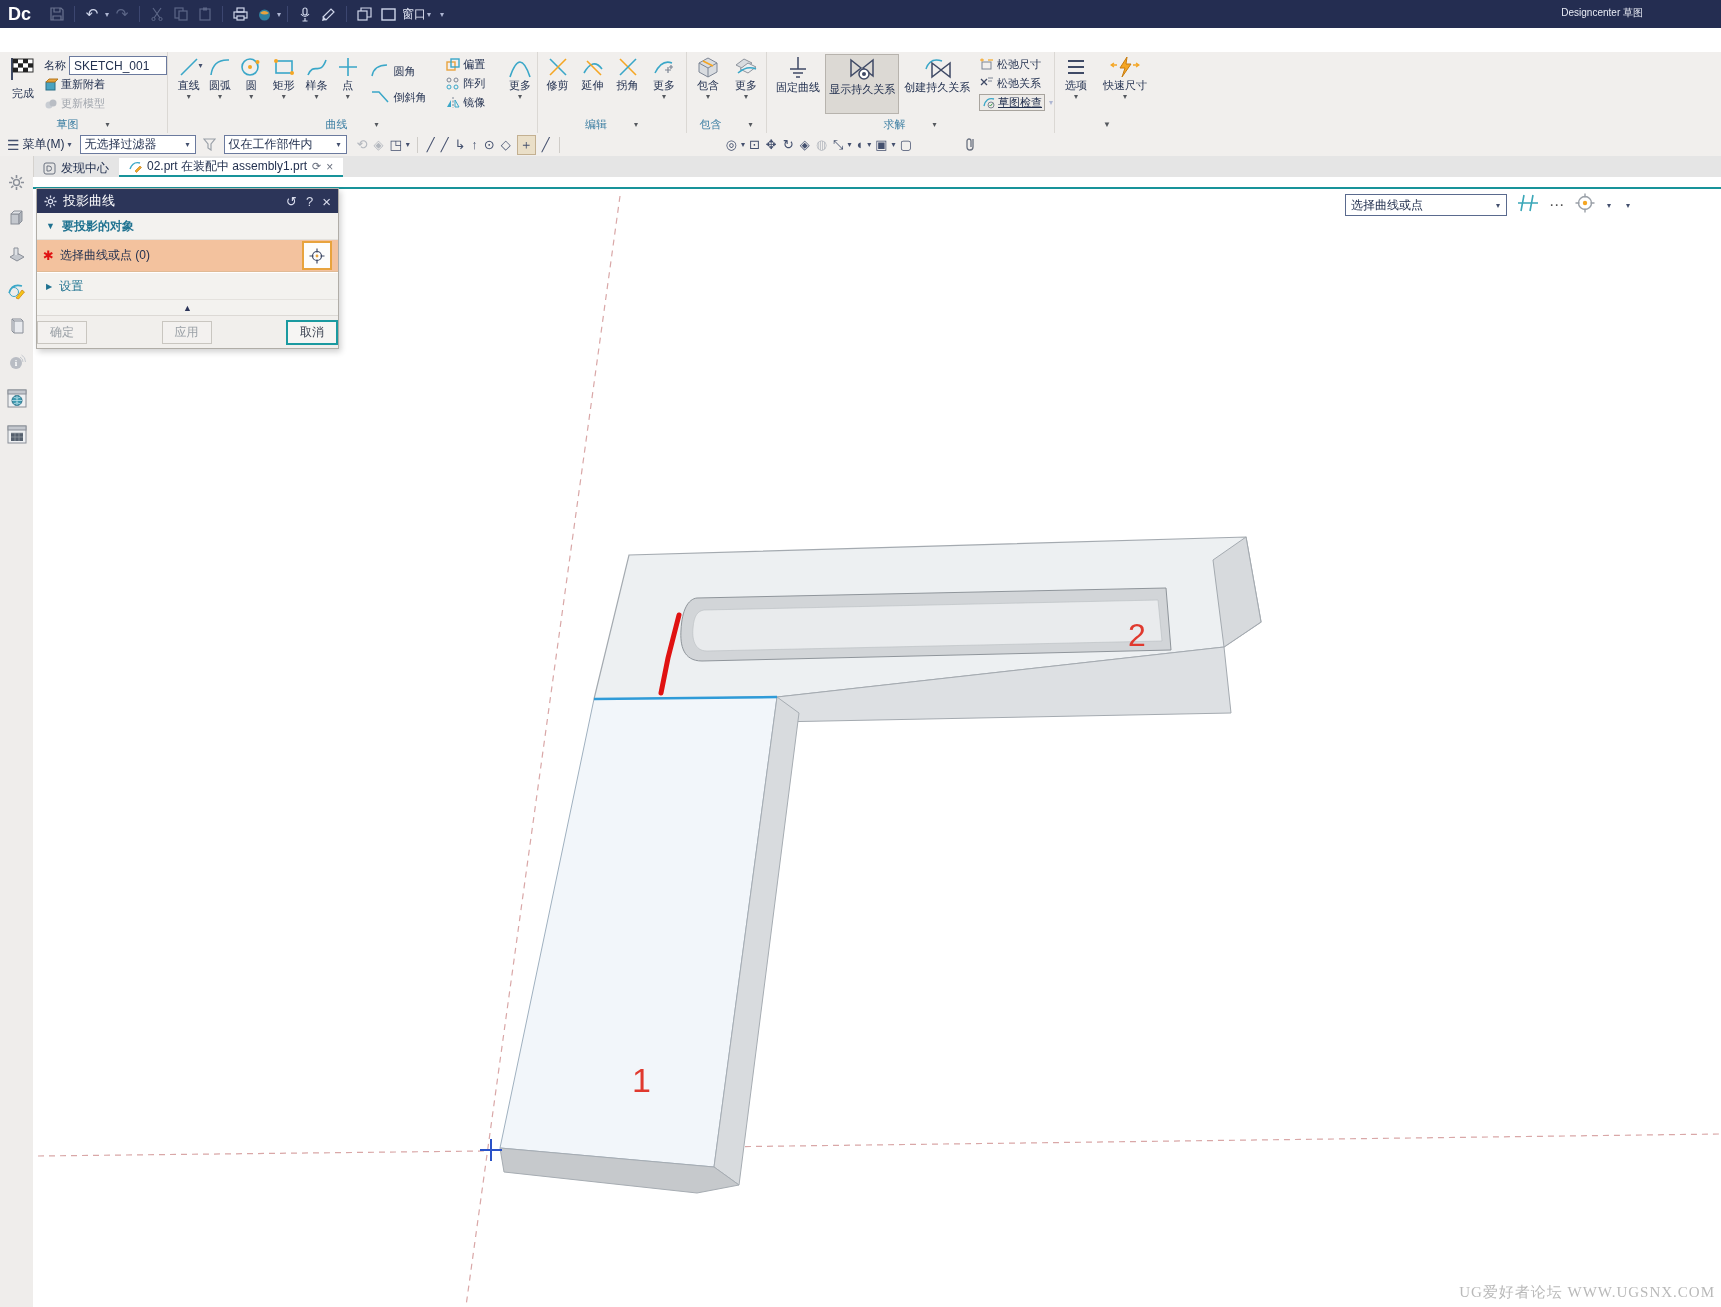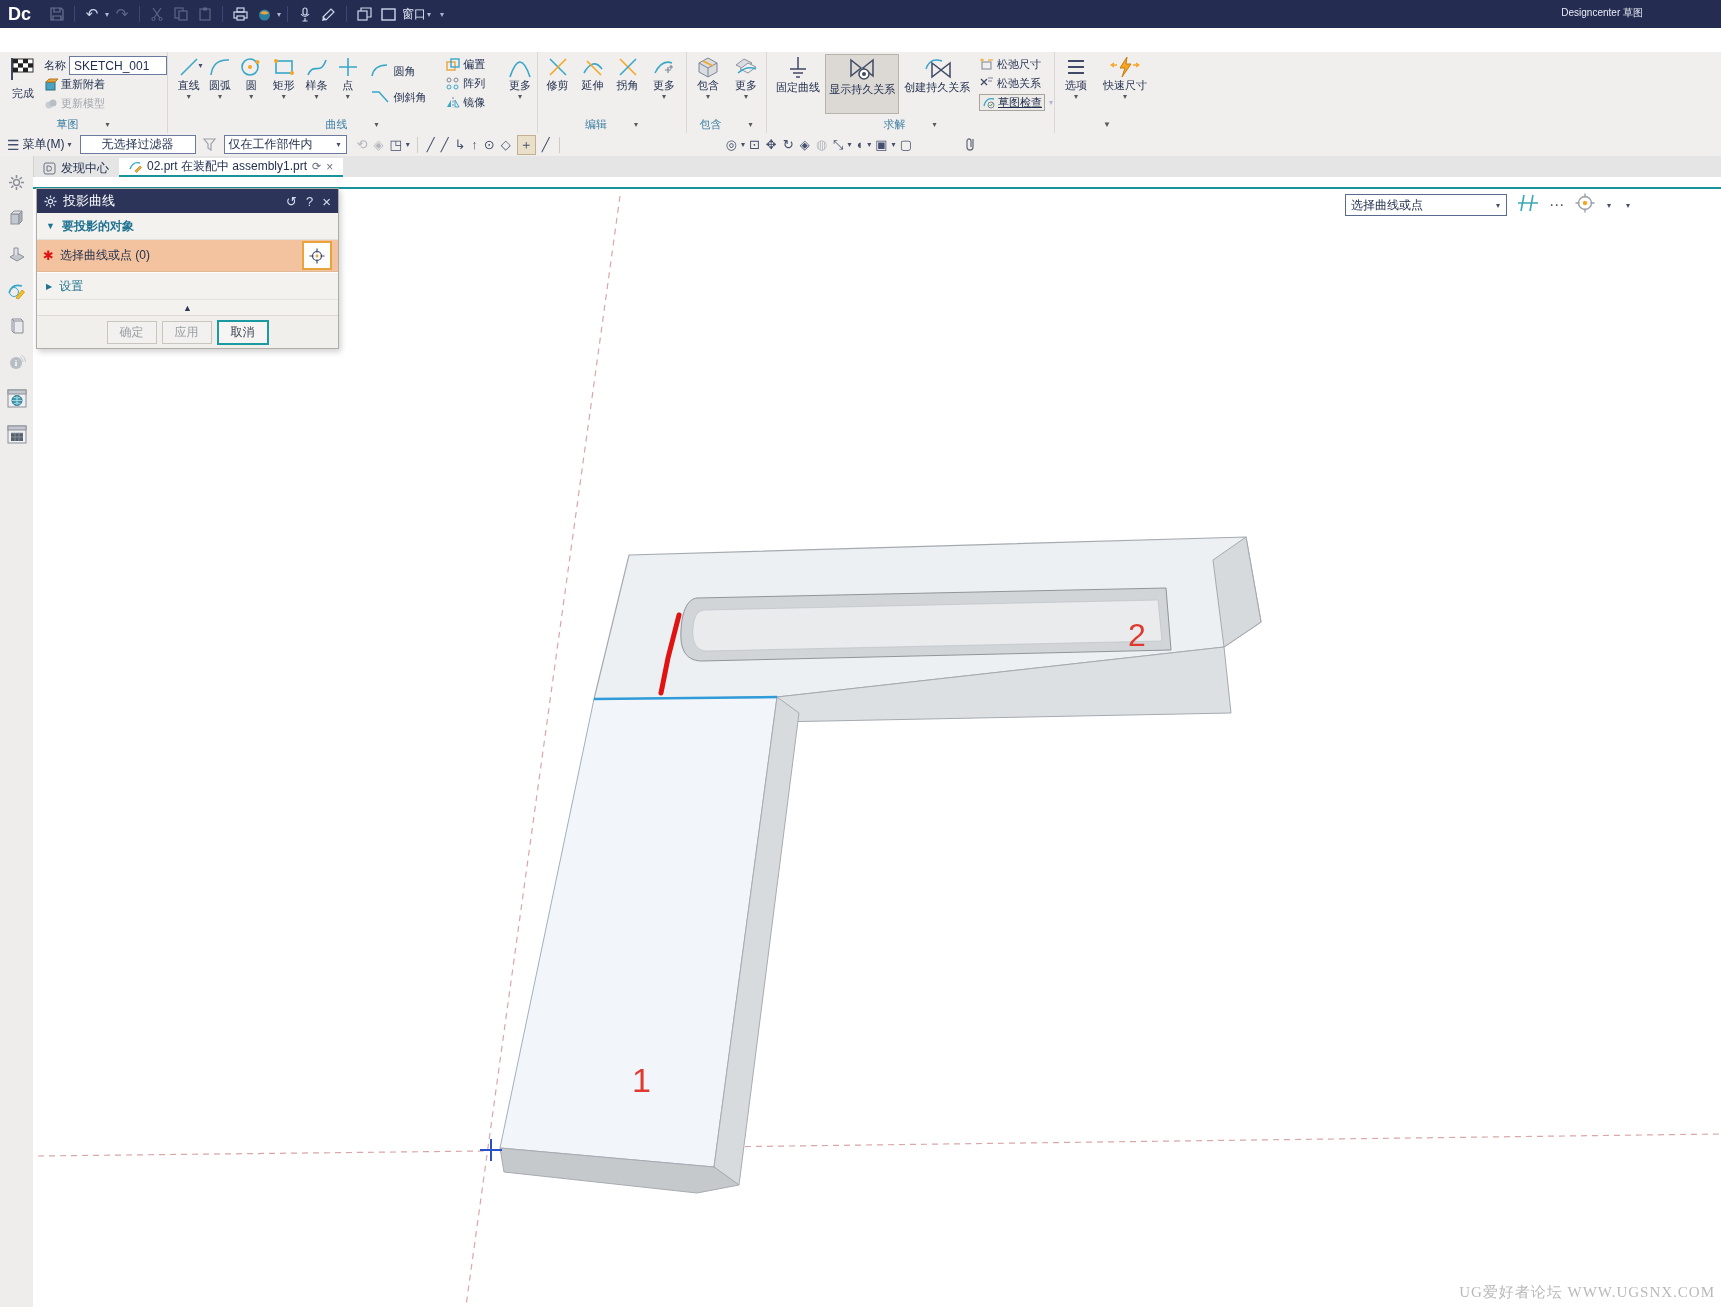--- a/index.html
+++ b/index.html
@@ -67,21 +67,21 @@
   .dlg-title{height:24px;background:#2c3559;color:#fff;display:flex;align-items:center;padding:0 7px;font-size:13px;}
   .dlg-title .t{flex:1;margin-left:6px;}
   .dlg-title .b{margin-left:9px;font-size:13px;color:#d8dcec;}
   .dlg-sec{display:flex;align-items:center;height:26px;padding:0 9px;color:#1f7290;font-weight:bold;gap:7px;border-bottom:1px solid #e4e2de;background:#f3f2ef;}
   .dlg-sec .arr{font-size:9px;color:#1f7290;}
   .dlg-selrow{height:31px;background:#f3c29e;display:flex;align-items:center;padding:0 6px;gap:6px;border-bottom:1px solid #e0ba95;}
   .dlg-selrow .star{color:#e01212;font-size:13px;font-weight:bold;}
   .dlg-selrow .txt{flex:1;color:#22304f;}
   .dlg-pointbtn{width:26px;height:25px;background:#fdfdfc;border:2px solid #e8a33d;display:flex;align-items:center;justify-content:center;}
   .dlg-collapse{height:15px;display:flex;align-items:center;justify-content:center;color:#2c3559;font-size:9px;background:#f3f2ef;border-bottom:1px solid #dcd9d5;}
-  .dlg-btnrow{height:32px;display:flex;align-items:center;justify-content:center;gap:5px;background:#f1efec;}
+  .dlg-btnrow{height:32px;display:flex;align-items:center;justify-content:space-between;gap:5px;background:#f1efec;}
   .dlg-btn{min-width:48px;height:21px;display:flex;align-items:center;justify-content:center;
            background:#f3f1ef;border:1px solid #c9c6c0;color:#9aa0a6;font-size:12px;}
   .dlg-btn.primary{border:2px solid #1b9aa0;color:#3c4352;background:#f6f5f3;}
 </style>
 </head>
 <body>
 
 <div class="app">
 
   <div class="titlebar">
@@ -460,21 +460,21 @@
       <div class="rgroup-label">
           <span class="caret">▼</span>
         </div>
     </div>
   </div>
 
   <div class="selbar">
     <span class="glyph" style="margin-left:7px;font-size:14px;">☰</span>
     <span>菜单(M)</span>
     <span class="caret" style="color:#44506e;margin:0 8px 0 3px;">▾</span>
-    <div class="combo" style="width:106px;flex-direction:column;">
+    <div class="combo" style="width:106px;">
       <span>无选择过滤器</span>
       <span class="caret" style="color:#44506e;">▾</span>
     </div>
     <span class="tb-ic" style="margin:0 4px;">
         <svg width="13" height="13" viewBox="0 0 13 13">
           <path d="M1 1 h11 L8 6 v6 l-3 -2 V6 z" fill="none" stroke="#9aa0a8" stroke-width="1.2"></path>
         </svg>
       </span>
     <div class="combo" style="width:113px;">
       <span>仅在工作部件内</span>

